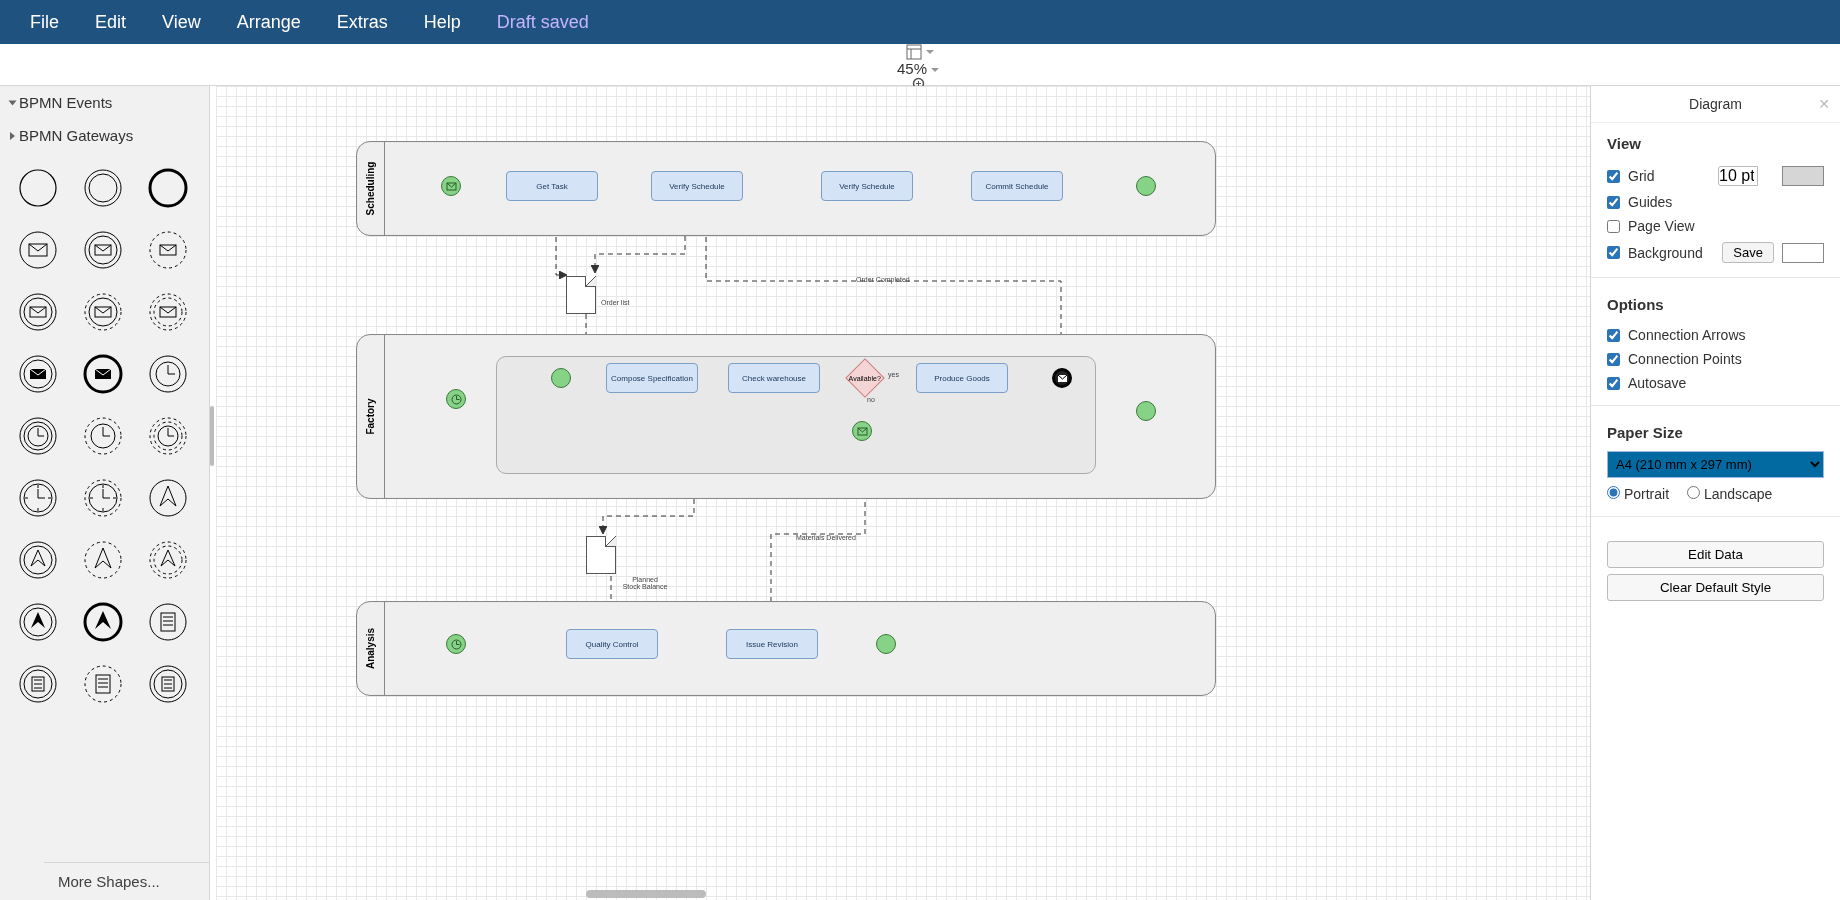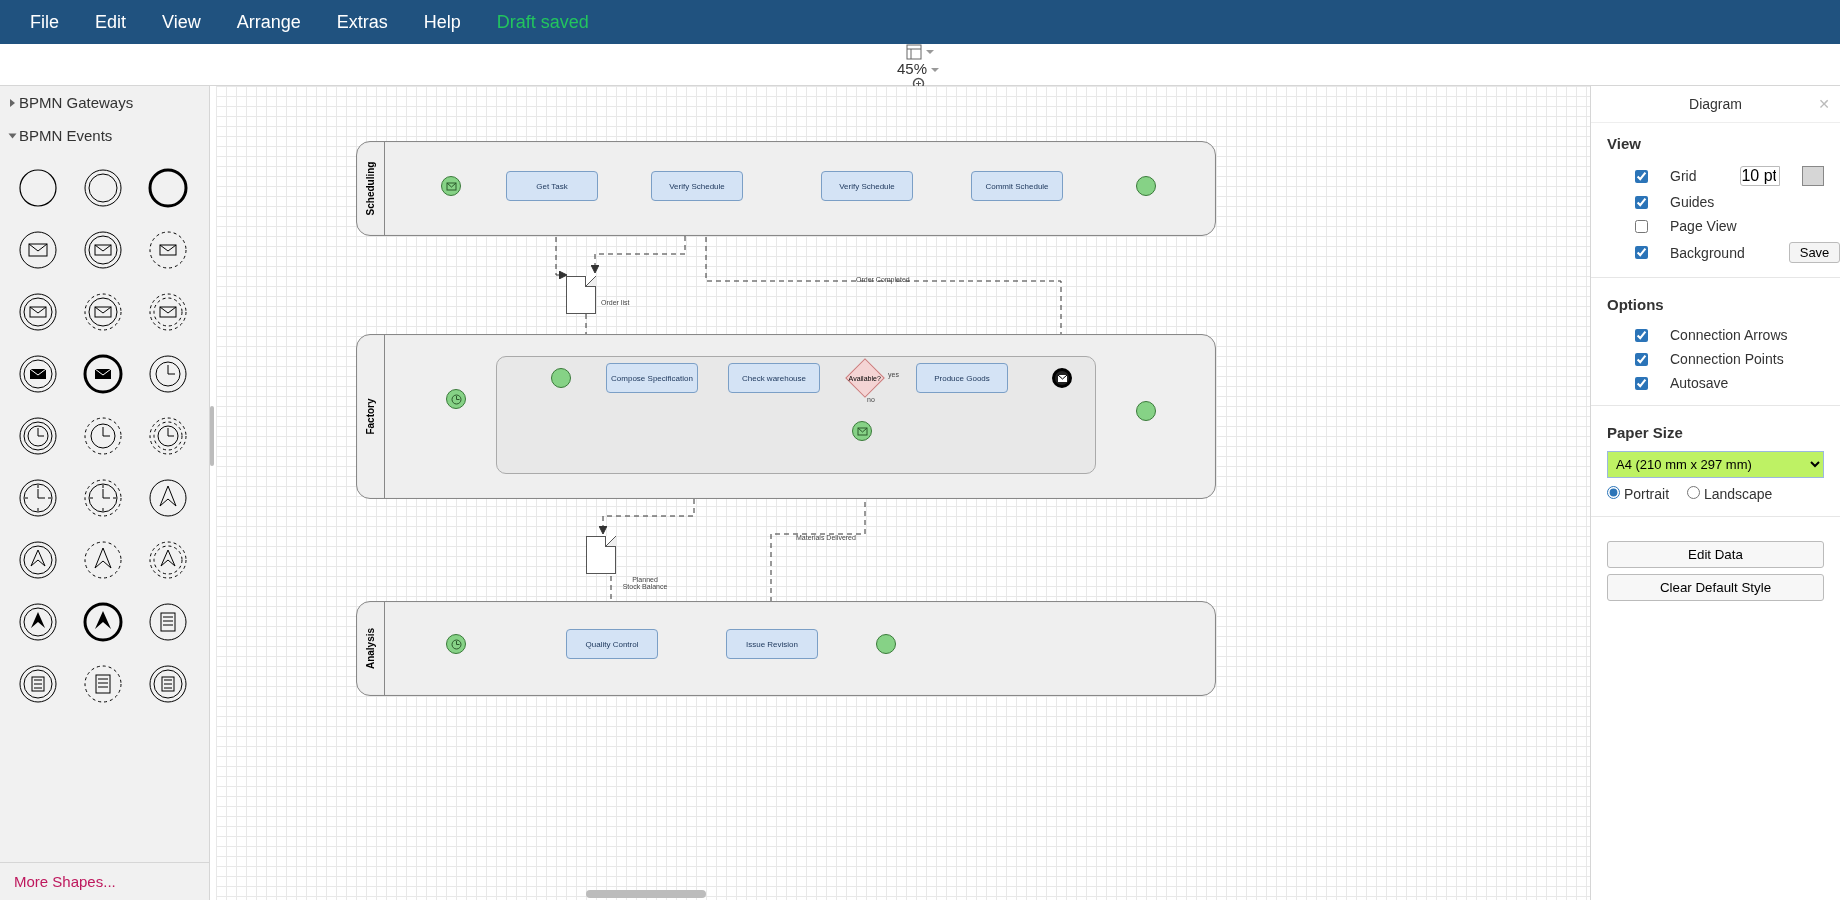--- a/index.html
+++ b/index.html
@@ -4,21 +4,21 @@
 <style>
 * { box-sizing: border-box; margin: 0; padding: 0; font-family: -apple-system, BlinkMacSystemFont, "Segoe UI", Helvetica, Arial, sans-serif; }
 html, body { width: 100%; height: 100%; overflow: hidden; background: #fff; }
 
 
 .menubar {
   height: 44px; background: #20527f; color: #fff; display: flex; align-items: center;
   padding-left: 12px; font-size: 18px;
 }
 .menubar .menu-item { padding: 0 18px; height: 100%; display: flex; align-items: center; cursor: pointer; }
-.menubar .draft { color: #22c55e; }
+.menubar .draft { color: #c4b5fd; }
 
 
 .toolbar {
   height: 42px; border-bottom: 1px solid #d6d6d6; display: flex; align-items: center;
   padding: 0 8px; font-size: 15px; color: #555; flex-direction: column;
 }
 .tb-btn { width: 30px; height: 30px; display: flex; align-items: center; justify-content: center; cursor: pointer; color: #555; }
 .tb-btn.disabled { color: #c8c8c8; }
 .tb-sep { width: 1px; height: 22px; background: #ddd; margin: 0 8px; }
 .zoom-val { padding: 0 6px 0 2px; color:#333; }
@@ -33,21 +33,21 @@
 
 
 .sidebar { width: 210px; background: #f1f1f1; border-right: 1px solid #d6d6d6; display: flex; flex-direction: column; }
 .side-section-header { font-size: 15px; color: #333; padding: 8px 10px; display:flex; align-items:center; gap:4px; cursor:pointer;}
 .side-section-header .tri { display:inline-block; width:0; height:0; border-left:5px solid #666; border-top:4px solid transparent; border-bottom:4px solid transparent; }
 .side-section-header.expanded .tri { transform: rotate(90deg); }
 .palette { flex: 1; overflow: auto; padding: 6px 4px; }
 .palette-grid { display: grid; grid-template-columns: repeat(3, 1fr); gap: 10px; padding: 4px 8px; }
 .shape-cell { width: 52px; height: 52px; display: flex; align-items: center; justify-content: center; cursor: grab; }
 .shape-cell svg { width: 44px; height: 44px; }
-.more-shapes { border-top: 1px solid #d6d6d6; padding: 10px 14px; font-size: 15px; color:#be185d; cursor:pointer; }
+.more-shapes { border-top: 1px solid #d6d6d6; padding: 10px 14px; font-size: 15px; color:#404040; cursor:pointer;margin-left:44px; }
 
 
 .canvas-wrap { flex: 1; position: relative; background:
   repeating-linear-gradient(#e8e8e8 0 1px, transparent 1px 10px),
   repeating-linear-gradient(90deg, #e8e8e8 0 1px, transparent 1px 10px),
   #fff;
   overflow: auto;
 }
 .canvas-inner { position: relative; width: 1070px; height: 760px; margin: 0; }
 
@@ -94,27 +94,27 @@
 
 .splitter { width:6px; background:transparent; position:relative; }
 .splitter::after { content:""; position:absolute; left:0; top:320px; width:4px; height:60px; background:#bcbcbc; border-radius:3px; }
 
 
 .props { width: 250px; border-left: 1px solid #d6d6d6; background: #fff; display:flex; flex-direction:column; font-size:14px; color:#333; }
 .props-header { text-align:center; font-weight:400; padding: 10px 0; border-bottom:1px solid #eee; position:relative; }
 .props-header .x { position:absolute; right:10px; top:10px; color:#bbb; cursor:pointer; }
 .props-section { padding: 12px 16px 4px; }
 .props-h { font-weight:700; margin-bottom:10px; font-size:15px; }
-.prop-row { display:flex; align-items:center; gap:22px; padding: 4px 0; margin-left: 28px; }
+.prop-row { display:flex; align-items:center; gap:8px; padding: 4px 0; }
 .prop-row input[type=checkbox] { accent-color:#2b74b8; }
 .spin { width:56px; }
 .spin input { width:40px; text-align:right; border:1px solid #bbb; border-radius:3px 0 0 3px; height:20px; padding-right:3px; font-size:16px; }
 .swatch { width:42px; height:20px; border:1px solid #888; background:#d6d6d6; }
 .small-btn { border:1px solid #bbb; background:#f4f4f4; padding:2px 10px; font-size:13px; border-radius:3px; cursor:pointer; }
-.props select { width:100%; padding:4px; font-size:13px; border:1px solid #9cb8e0; background:#bef264; }
+.props select { width:100%; padding:4px; font-size:13px; border:1px solid #9cb8e0; background:#0369a1; }
 .radio-row { display:flex; gap:18px; padding: 8px 0 4px; }
 .radio-row input { accent-color:#2b74b8; }
 .wide-btn { display:block; width:100%; margin:6px 0; padding:5px; border:1px solid #bbb; background:#f7f7f7; border-radius:3px; cursor:pointer; text-align:center; }
 hr.sep { border:none; border-top:1px solid #e6e6e6; margin: 6px 0; }
 
 
 .hscroll { position:absolute; left:370px; bottom:2px; width:120px; height:8px; background:#bcbcbc; border-radius:4px; }
 </style>
 </head>
 <body>
@@ -233,27 +233,27 @@
         <svg width="16" height="16">
           <path d="M1 5V1H5 M11 1H15V5 M15 11V15H11 M5 15H1V11" fill="none" stroke="#333" stroke-width="1.5"></path>
         </svg>
       </div>
   </div>
 </div>
 
 <div class="main">
 
   <div class="sidebar">
+    <div class="side-section-header expanded">
+      <span class="tri"></span>
+        <span>BPMN Events</span>
+    </div>
     <div class="side-section-header">
       <span class="tri"></span>
         <span>BPMN Gateways</span>
-    </div>
-    <div class="side-section-header expanded">
-      <span class="tri"></span>
-        <span>BPMN Events</span>
     </div>
     <div class="palette">
       <div class="palette-grid">
 
         <div class="shape-cell">
             <svg>
               <circle cx="22" cy="22" r="18" fill="none" stroke="#000" stroke-width="1.2"></circle>
             </svg>
           </div>
         <div class="shape-cell">

